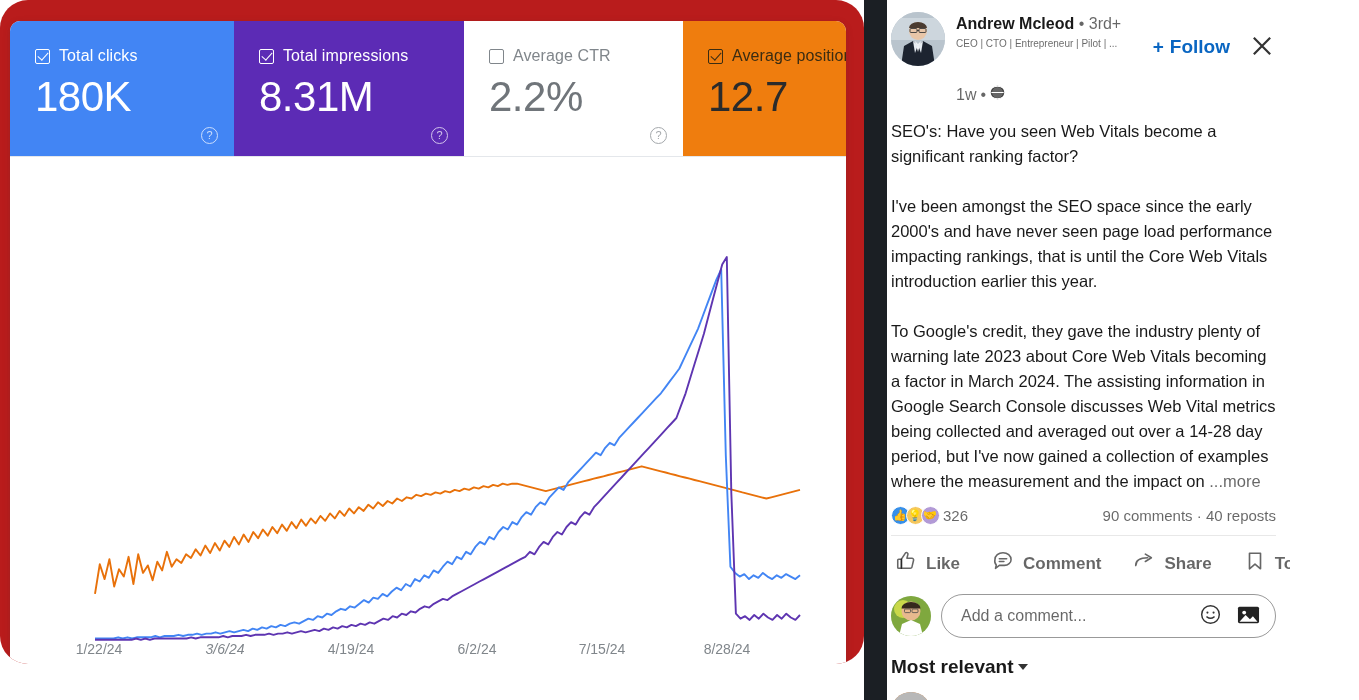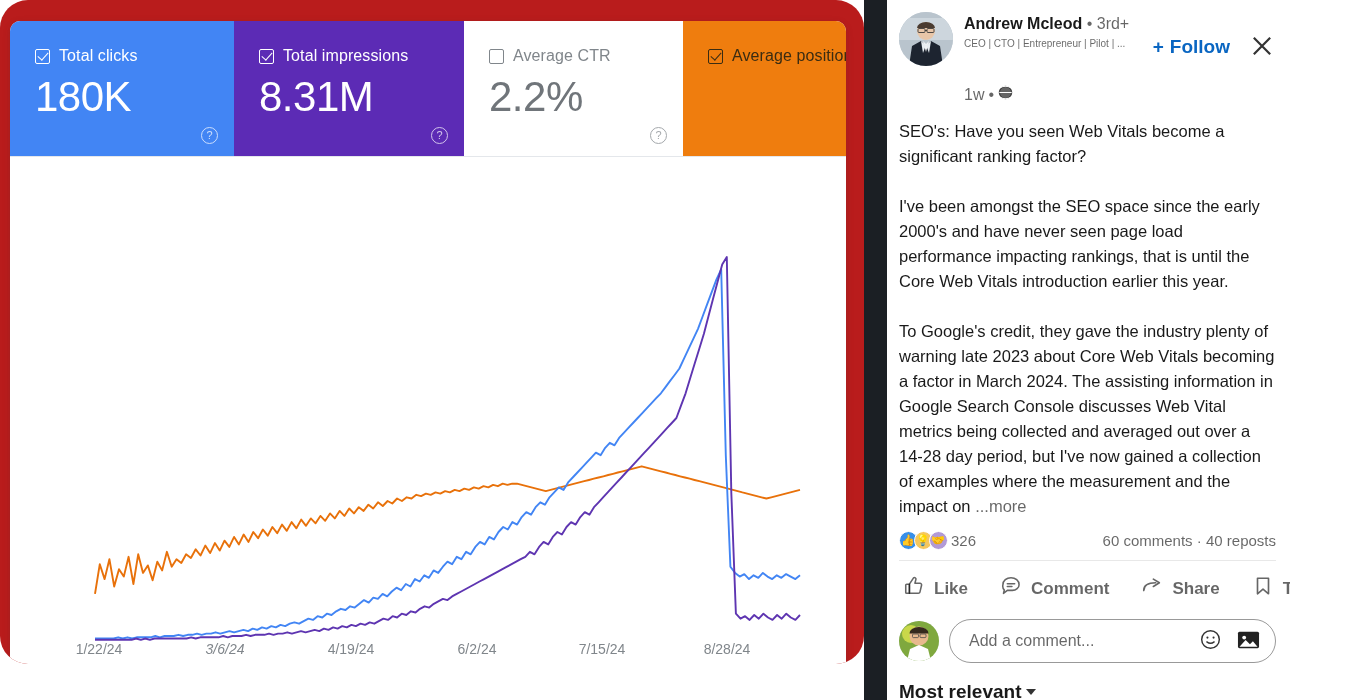--- a/index.html
+++ b/index.html
@@ -99,21 +99,21 @@
   }
 
   
   .divider { width: 23px; height: 700px; background: #1b1f24; flex: none; }
 
   
   .right-panel {
     position: relative;
     width: 403px; height: 700px;
     background: #ffffff;
-    padding: 12px 14px 0 12px;
+    padding: 12px 14px 0 4px;
     overflow: hidden;
     color: #000000e6;
   }
   .post-head { display: flex; align-items: flex-start; gap: 11px; position: relative; }
   .avatar {
     width: 54px; height: 54px; border-radius: 50%;
     flex: none; overflow: hidden; background: #c9d2da;
     position: relative;
   }
   .avatar svg { display: block; }
@@ -231,20 +231,21 @@
           </div>
           <div class="m-value">2.2%</div>
           <div class="help">?</div>
         </div>
 
         <div class="metric m-position">
           <div class="m-head">
             <span class="cbox checked"></span>
             <span class="m-label">Average position</span>
           </div>
+          <div class="m-value">12.7</div>
         </div>
 
       </div>
 
       <div class="chart-area">
         <svg class="chart-svg" id="chart-svg" width="836" height="522" viewBox="0 0 836 522">
           <g id="series-group">
               <polyline points="85.0,436.9 89.8,407.2 94.6,422.1 99.4,402.2 104.2,429.5 109.0,412.2 113.8,419.6 118.6,399.8 123.4,427.0 128.2,397.3 133.0,415.9 137.8,408.4 142.6,423.3 147.3,404.7 152.1,413.4 156.9,394.8 161.7,409.7 166.5,402.2 171.3,406.0 176.1,397.3 180.9,401.0 185.7,392.3 190.5,398.5 195.3,388.6 200.1,396.1 204.9,386.1 209.7,393.6 214.5,383.7 219.3,389.9 224.1,379.9 228.9,387.4 233.7,377.5 238.5,384.9 243.3,375.0 248.1,381.2 252.9,372.5 257.7,378.7 262.4,370.0 267.2,376.2 272.0,367.6 276.8,373.8 281.6,365.1 286.4,371.3 291.2,362.6 296.0,368.8 300.8,361.4 305.6,366.3 310.4,358.9 315.2,363.8 320.0,356.4 324.8,361.4 329.6,353.9 334.4,358.9 339.2,351.5 344.0,356.4 348.8,350.2 353.6,353.9 358.4,347.7 363.2,351.5 368.0,345.3 372.8,349.0 377.6,344.0 382.3,346.5 387.1,341.5 391.9,344.0 396.7,340.3 401.5,341.5 406.3,337.8 411.1,339.1 415.9,336.6 420.7,337.8 425.5,335.4 430.3,336.6 435.1,334.1 439.9,335.4 444.7,332.9 449.5,334.1 454.3,331.6 459.1,332.9 463.9,330.4 468.7,331.6 473.5,329.2 478.3,330.4 483.1,327.9 487.9,329.2 492.7,326.7 497.4,327.9 502.2,326.7 507.0,326.7 511.8,327.9 516.6,329.2 521.4,330.4 526.2,331.6 531.0,332.9 535.8,334.1 540.6,332.9 545.4,331.6 550.2,330.4 555.0,329.2 559.8,327.9 564.6,326.7 569.4,325.4 574.2,324.2 579.0,323.0 583.8,321.7 588.6,320.5 593.4,319.3 598.2,318.0 603.0,316.8 607.8,315.5 612.6,314.3 617.3,313.1 622.1,311.8 626.9,310.6 631.7,309.3 636.5,310.6 641.3,311.8 646.1,313.1 650.9,314.3 655.7,315.5 660.5,316.8 665.3,318.0 670.1,319.3 674.9,320.5 679.7,321.7 684.5,323.0 689.3,324.2 694.1,325.4 698.9,326.7 703.7,327.9 708.5,329.2 713.3,330.4 718.1,331.6 722.9,332.9 727.7,334.1 732.4,335.4 737.2,336.6 742.0,337.8 746.8,339.1 751.6,340.3 756.4,341.5 761.2,340.3 766.0,339.1 770.8,337.8 775.6,336.6 780.4,335.4 785.2,334.1 790.0,332.9" fill="none" stroke="#e8710a" stroke-width="1.9" stroke-linejoin="round"></polyline>
               <polyline points="85.0,481.5 89.6,481.5 94.3,481.5 98.9,481.5 103.6,481.5 108.2,480.3 112.8,481.5 117.5,480.3 122.1,481.5 126.7,480.3 131.4,480.3 136.0,480.3 140.7,480.3 145.3,479.0 149.9,480.3 154.6,479.0 159.2,479.0 163.8,479.0 168.5,477.8 173.1,479.0 177.8,477.8 182.4,477.8 187.0,476.6 191.7,477.8 196.3,476.6 201.0,476.6 205.6,475.3 210.2,476.6 214.9,475.3 219.5,474.1 224.1,475.3 228.8,474.1 233.4,472.9 238.1,474.1 242.7,471.6 247.3,472.9 252.0,470.4 256.6,471.6 261.3,469.1 265.9,470.4 270.5,467.9 275.2,469.1 279.8,466.7 284.4,465.4 289.1,466.7 293.7,464.2 298.4,461.7 303.0,462.9 307.6,459.2 312.3,460.5 316.9,456.7 321.5,458.0 326.2,454.3 330.8,451.8 335.5,453.0 340.1,449.3 344.7,450.6 349.4,446.8 354.0,443.1 358.7,445.6 363.3,440.6 367.9,441.9 372.6,436.9 377.2,439.4 381.8,434.5 386.5,430.7 391.1,433.2 395.8,427.0 400.4,429.5 405.0,422.1 409.7,424.5 414.3,418.3 418.9,420.8 423.6,413.4 428.2,415.9 432.9,409.7 437.5,404.7 442.1,407.2 446.8,399.8 451.4,402.2 456.1,394.8 460.7,397.3 465.3,389.9 470.0,384.9 474.6,387.4 479.2,379.9 483.9,382.4 488.5,375.0 493.2,370.0 497.8,372.5 502.4,365.1 507.1,367.6 511.7,360.1 516.3,355.2 521.0,357.7 525.6,350.2 530.3,345.3 534.9,347.7 539.5,340.3 544.2,335.4 548.8,330.4 553.5,332.9 558.1,325.4 562.7,320.5 567.4,315.5 572.0,310.6 576.6,305.6 581.3,300.7 585.9,295.7 590.6,298.2 595.2,290.8 599.8,285.8 604.5,288.3 609.1,280.9 613.8,275.9 618.4,270.9 623.0,266.0 627.7,261.0 632.3,256.1 636.9,251.1 641.6,246.2 646.2,241.2 650.9,236.3 655.5,230.1 660.1,223.9 664.8,217.7 669.4,211.5 674.0,201.6 678.7,191.7 683.3,181.8 688.0,171.8 692.6,159.5 697.2,147.1 701.9,134.7 706.5,122.3 711.2,112.4 715.8,298.2 720.4,409.7 725.1,415.9 729.7,419.6 734.3,417.1 739.0,422.1 743.6,418.3 748.3,420.8 752.9,415.9 757.5,419.6 762.2,422.1 766.8,418.3 771.4,420.8 776.1,417.1 780.7,419.6 785.4,422.1 790.0,418.3" fill="none" stroke="#4285f4" stroke-width="1.9" stroke-linejoin="round"></polyline>
               <polyline points="85.0,482.8 89.6,482.8 94.2,482.8 98.7,482.8 103.3,482.8 107.9,482.8 112.5,482.8 117.0,482.8 121.6,482.8 126.2,481.5 130.8,482.8 135.4,481.5 139.9,482.8 144.5,481.5 149.1,481.5 153.7,481.5 158.2,481.5 162.8,481.5 167.4,481.5 172.0,481.5 176.6,481.5 181.1,480.3 185.7,481.5 190.3,480.3 194.9,480.3 199.4,480.3 204.0,480.3 208.6,480.3 213.2,479.0 217.8,480.3 222.3,479.0 226.9,479.0 231.5,479.0 236.1,477.8 240.6,479.0 245.2,477.8 249.8,477.8 254.4,477.8 259.0,476.6 263.5,477.8 268.1,476.6 272.7,476.6 277.3,475.3 281.9,476.6 286.4,475.3 291.0,474.1 295.6,475.3 300.2,474.1 304.7,472.9 309.3,474.1 313.9,471.6 318.5,472.9 323.1,470.4 327.6,471.6 332.2,469.1 336.8,470.4 341.4,467.9 345.9,469.1 350.5,466.7 355.1,467.9 359.7,465.4 364.3,466.7 368.8,464.2 373.4,461.7 378.0,462.9 382.6,459.2 387.1,460.5 391.7,456.7 396.3,458.0 400.9,454.3 405.5,455.5 410.0,451.8 414.6,449.3 419.2,450.6 423.8,446.8 428.3,444.4 432.9,441.9 437.5,443.1 442.1,439.4 446.7,436.9 451.2,434.5 455.8,432.0 460.4,429.5 465.0,427.0 469.5,424.5 474.1,422.1 478.7,419.6 483.3,417.1 487.9,414.6 492.4,412.2 497.0,409.7 501.6,407.2 506.2,404.7 510.7,402.2 515.3,399.8 519.9,394.8 524.5,397.3 529.1,389.9 533.6,384.9 538.2,387.4 542.8,379.9 547.4,375.0 551.9,377.5 556.5,370.0 561.1,365.1 565.7,367.6 570.3,360.1 574.8,355.2 579.4,357.7 584.0,350.2 588.6,345.3 593.1,340.3 597.7,335.4 602.3,330.4 606.9,325.4 611.5,320.5 616.0,315.5 620.6,310.6 625.2,305.6 629.8,300.7 634.4,295.7 638.9,290.8 643.5,285.8 648.1,280.9 652.7,275.9 657.2,270.9 661.8,266.0 666.4,261.0 671.0,248.6 675.6,236.3 680.1,221.4 684.7,206.5 689.3,191.7 693.9,176.8 698.4,159.5 703.0,142.1 707.6,124.8 712.2,107.4 716.8,100.0 721.3,335.4 725.9,456.7 730.5,461.7 735.1,459.2 739.6,462.9 744.2,458.0 748.8,461.7 753.4,456.7 758.0,460.5 762.5,462.9 767.1,458.0 771.7,461.7 776.3,456.7 780.8,460.5 785.4,462.9 790.0,458.0" fill="none" stroke="#5e35b1" stroke-width="1.9" stroke-linejoin="round"></polyline>
@@ -323,21 +324,21 @@
 
     <div class="social-counts">
       <div class="reactions">
         <span class="react-stack">
           <span class="r-like">👍</span>
           <span class="r-bulb">💡</span>
           <span class="r-love">🤝</span>
         </span>
         <span>326</span>
       </div>
-      <div>60 comments · 40 reposts</div>
+      <div>90 comments · 40 reposts</div>
     </div>
 
     <div class="action-bar">
       <div class="action">
         <span>
           <svg width="22" height="22" viewBox="0 0 24 24" fill="none" stroke="#00000099" stroke-width="1.7" stroke-linejoin="round">
             <path d="M7 10 v10 H4 a1 1 0 0 1 -1 -1 v-8 a1 1 0 0 1 1 -1 z"></path>
             <path d="M7 10 L11.5 3.2 a1.6 1.6 0 0 1 2.6 1.6 L13 9 h5.5 a1.8 1.8 0 0 1 1.75 2.25 l-1.6 6.6 A2.1 2.1 0 0 1 16.6 20 H7 z"></path>
           </svg>
         </span>

